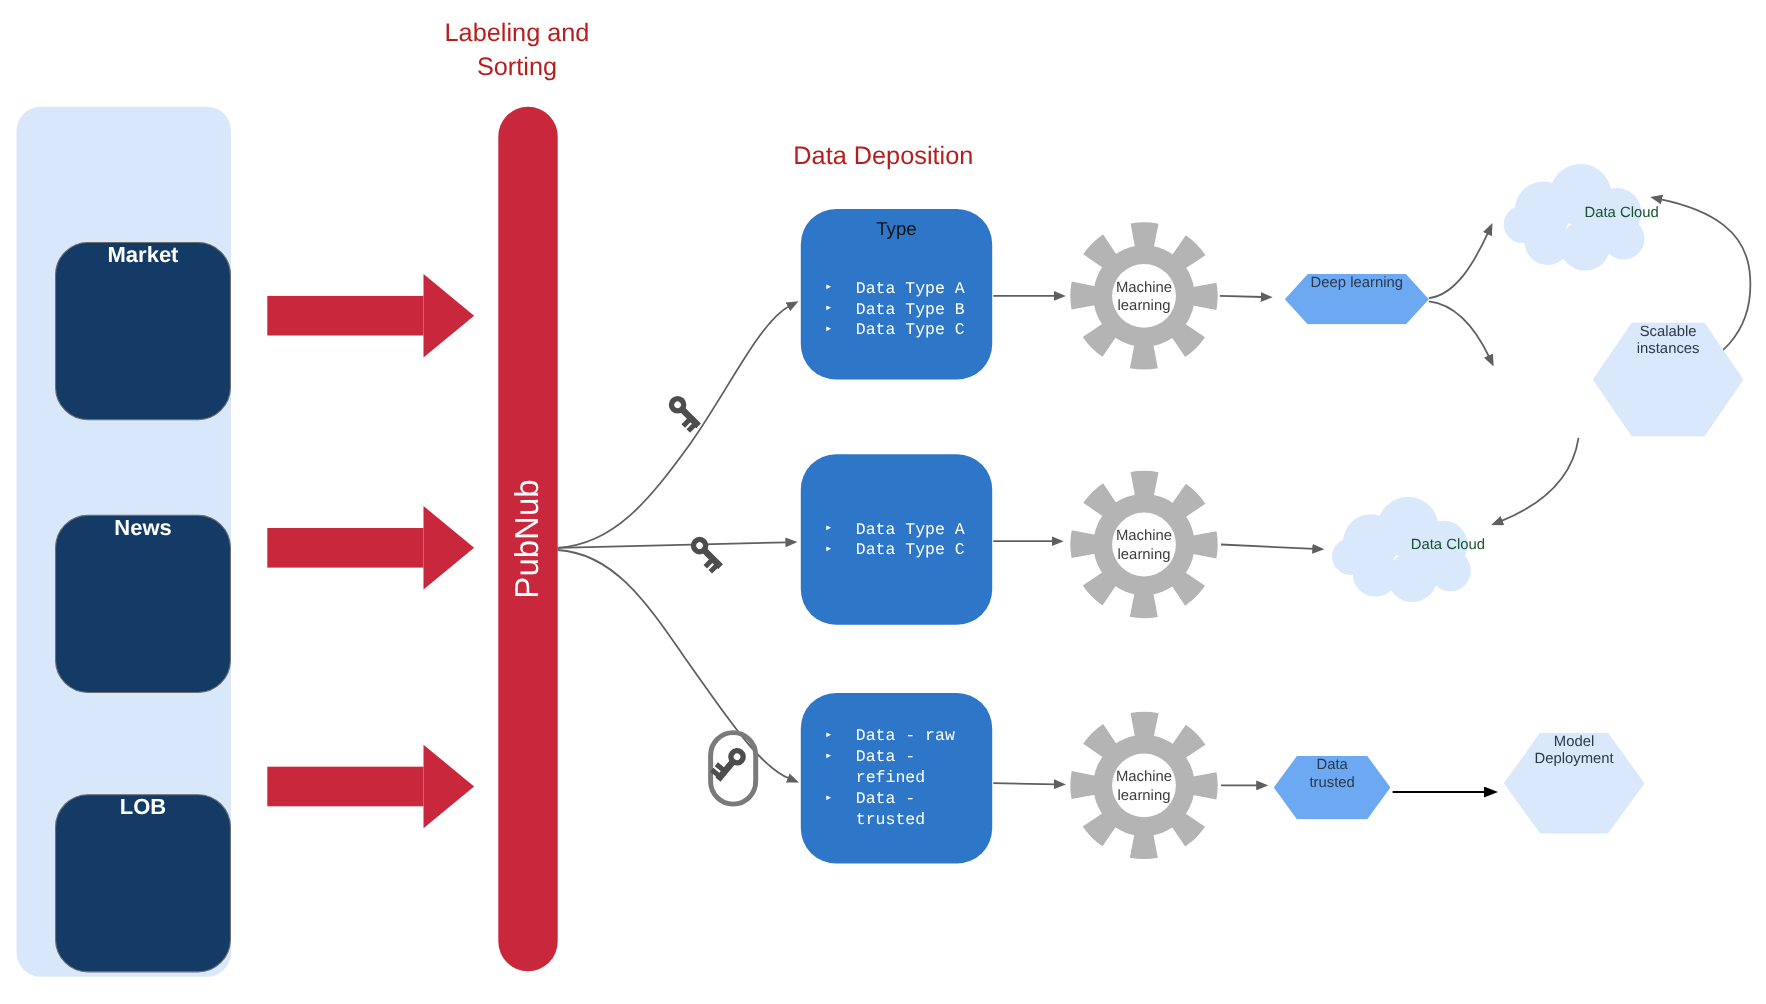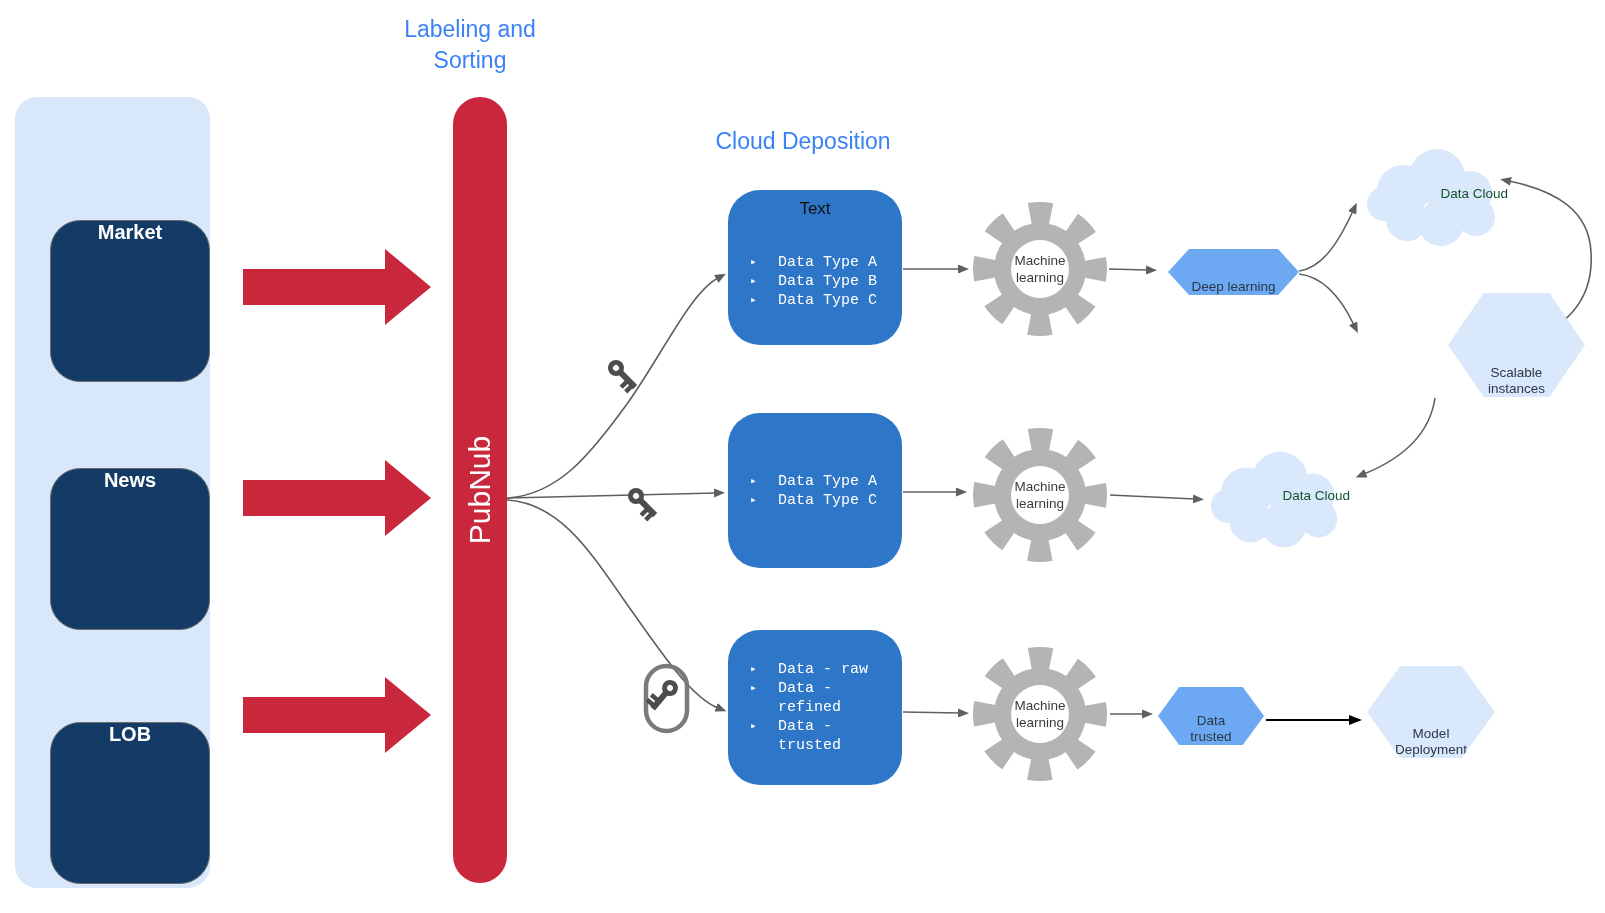--- a/index.html
+++ b/index.html
@@ -27,41 +27,41 @@
     border-left:46px solid #c9283c; border-top:38px solid transparent; border-bottom:38px solid transparent;}
 
   
   .pubnub{position:absolute; left:453px; top:97px; width:54px; height:786px;
     background:#c9283c; border-radius:27px;}
   .pubnub-label{position:absolute; left:50%; top:50%;
     transform:translate(-50%,-50%) rotate(-90deg); white-space:nowrap;
     color:#ffffff; font-size:30px;}
 
   
-  .heading{position:absolute; color:#3b82f6; font-size:23px; text-align:center; line-height:1.35;}
+  .heading{position:absolute; color:#b91c1c; font-size:23px; text-align:center; line-height:1.35;}
   .labeling-title{left:385px; top:14px; width:170px;}
   .deposition-title{left:703px; top:126px; width:200px; white-space:nowrap;}
 
   
   .data-box{position:absolute; left:728px; width:174px; height:155px;
     background:#2e76c8; border-radius:32px; display:flex; align-items:center;}
   .box-title{position:absolute; top:9px; left:0; width:100%; text-align:center;
     color:#111111; font-size:17px;}
   .box-list{list-style:none; margin:0; padding:0 0 0 22px; width:100%;}
   .box-list li{position:relative; padding-left:28px; color:#ffffff;
     font-size:15px; line-height:19px;font-family:Liberation Mono, monospace;}
   .box-list li::before{content:"\25B8"; position:absolute; left:0; top:0;
     font-size:11px; color:#ffffff;}
 
   
   .gear-label{position:absolute; width:90px; text-align:center;
     color:#3b3b3b; font-size:13.5px; line-height:17px;}
 
   
-  .hex{position:absolute; display:flex; align-items:flex-end; justify-content:center; text-align:center;}
+  .hex{position:absolute; display:flex; align-items:flex-start; justify-content:center; text-align:center;}
   .hex span{font-size:13.5px; color:#2b3848; line-height:16px;}
   .hex-blue{background:#6ca9f2; clip-path:polygon(16% 0,84% 0,100% 50%,84% 100%,16% 100%,0 50%);}
   .hex-light{background:#d9e8fa; clip-path:polygon(26% 0,74% 0,100% 50%,74% 100%,26% 100%,0 50%);}
 
   
   .cloud{position:absolute;}
   .cloud svg{position:absolute; left:0; top:0; width:100%; height:100%;}
   .cloud span{position:absolute; left:0; top:44%; width:100%; transform:translateY(-50%);
     text-align:right; font-size:13.5px; color:#14532d;}
 </style>
@@ -134,21 +134,21 @@
     <g transform="translate(670,688) rotate(40)" fill="#4d4d4d">
       <circle r="8"></circle>
         <circle r="3" fill="#ffffff"></circle>
       <rect x="-3" y="6" width="6" height="21"></rect>
       <rect x="-10" y="15" width="8" height="4.5"></rect>
       <rect x="-10" y="21.5" width="8" height="4.5"></rect>
     </g>
   </svg>
 
   <div class="heading labeling-title">Labeling and Sorting</div>
-  <div class="heading deposition-title">Cloud Deposition</div>
+  <div class="heading deposition-title">Data Deposition</div>
 
   <div class="panel">
     <div class="panel-title">Data Source</div>
     <div class="src-box" style="top:123px">
       <span>Market</span>
     </div>
     <div class="src-box" style="top:371px">
       <span>News</span>
     </div>
     <div class="src-box" style="top:625px">
@@ -167,21 +167,21 @@
   <div class="red-arrow" style="top:677px">
     <div class="ra-body"></div>
     <div class="ra-head"></div>
   </div>
 
   <div class="pubnub">
     <span class="pubnub-label">PubNub</span>
   </div>
 
   <div class="data-box" style="top:190px">
-    <div class="box-title">Text</div>
+    <div class="box-title">Type</div>
     <ul class="box-list" style="margin-top:28px">
       <li>Data Type A</li>
       <li>Data Type B</li>
       <li>Data Type C</li>
     </ul>
   </div>
   <div class="data-box" style="top:413px">
     <ul class="box-list">
       <li>Data Type A</li>
       <li>Data Type C</li>

